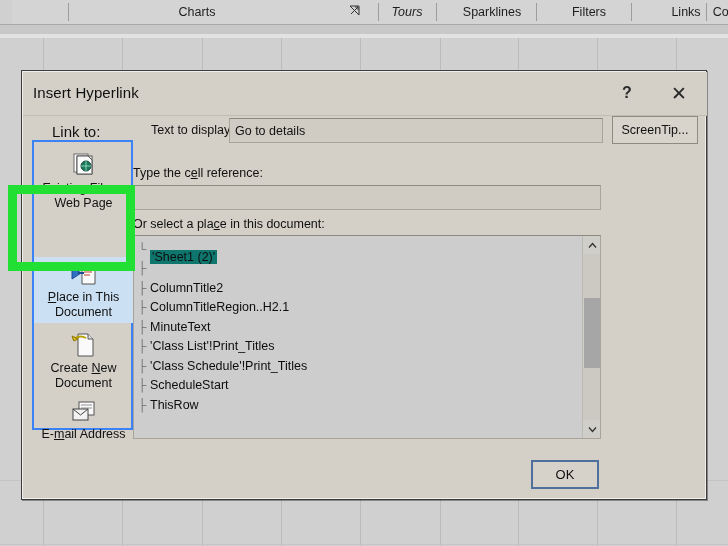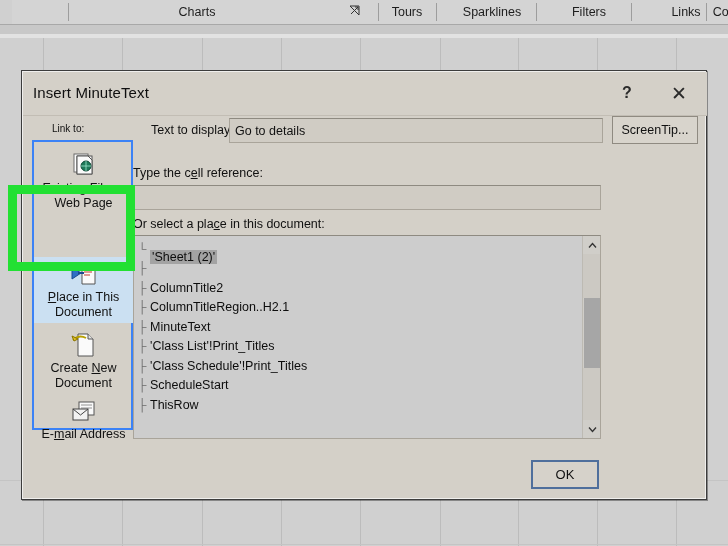--- a/index.html
+++ b/index.html
@@ -97,21 +97,21 @@
     display: flex; align-items: center; justify-content: center;
     font-size: 17px; color: #2a2a2a;
     cursor: default;
   }
   #help-btn { right: 62px; font-weight: bold; font-size: 16px; }
   #close-btn { right: 10px; font-size: 19px; font-weight: 300; }
 
   
   #linkto-label {
     position: absolute; left: 29px; top: 51px;
-    font-size: 10px; color: #111;
+    font-size: 15px; color: #111;
   }
   #sidebar {
     position: absolute; left: 9px; top: 68px;
     width: 101px; height: 290px;
     background: #d4d0c8;
     border: 2px solid #3b82f6;
   }
   .sb-item {
     position: absolute; left: 0; width: 99px;
     display: flex; flex-direction: column; align-items: center;
@@ -192,21 +192,21 @@
     white-space: nowrap;
     cursor: default;
   }
   .list-row .tick {
     display: inline-block;
     width: 16px; text-align: center;
     color: #6b6b6b; font-size: 12px;
   }
   .list-row.group .tick { visibility: hidden; width: 6px; }
   .list-row.group { padding-left: 0px; }
-  .list-row.shade .txt { background: #a3a3a3; padding: 0 2px; margin-top: 16px; }
+  .list-row.shade .txt { background: #0f766e; padding: 0 2px; margin-top: 16px; }
 
   
   #lb-scroll {
     position: absolute; right: 0; top: 0;
     width: 18px; height: 202px;
     background: #d0cec9;
     border-left: 1px solid #bdbab3;
   }
   .sb-arrow {
     position: absolute; left: 0; width: 18px; height: 18px;
@@ -258,21 +258,21 @@
 
   svg { display: block; }
 </style>
 </head>
 <body>
 
 <div id="app">
 
   <div id="ribbon">
       <div class="ribbon-group" style="left: 100px; width: 170px;">Charts</div>
-      <div class="ribbon-group" style="left: 371px; width: 48px;">Tours</div>
+      <div class="ribbon-group" style="left: 371px; width: 48px; font-style: italic;">Tours</div>
       <div class="ribbon-group" style="left: 443px; width: 74px;">Sparklines</div>
       <div class="ribbon-group" style="left: 545px; width: 64px;">Filters</div>
       <div class="ribbon-group" style="left: 652px; width: 44px;">Links</div>
       <div class="ribbon-group" style="left: 700px; width: 28px;">Com</div>
       <div class="ribbon-sep" style="left: 56px;"></div>
       <div class="ribbon-sep" style="left: 366px;"></div>
       <div class="ribbon-sep" style="left: 424px;"></div>
       <div class="ribbon-sep" style="left: 524px;"></div>
       <div class="ribbon-sep" style="left: 619px;"></div>
       <div class="ribbon-sep" style="left: 694px;"></div>
@@ -299,21 +299,21 @@
       <div class="gridline-v" style="left: 597px;"></div>
       <div class="gridline-v" style="left: 676px;"></div>
       <div class="gridline-h" style="top: 442px;"></div>
       <div class="gridline-h" style="top: 506px;"></div>
     </div>
 
   <div id="dialog">
     <div id="dialog-inner">
 
       <div id="titlebar">
-        <div id="dialog-title">Insert MinuteText</div>
+        <div id="dialog-title">Insert Hyperlink</div>
         <div id="help-btn">?</div>
         <div id="close-btn">✕</div>
       </div>
 
       <div id="linkto-label">Link to:</div>
 
       <div id="sidebar">
 
         <div class="sb-item" style="top:4px;height:68px">
           <span class="sb-ico">

